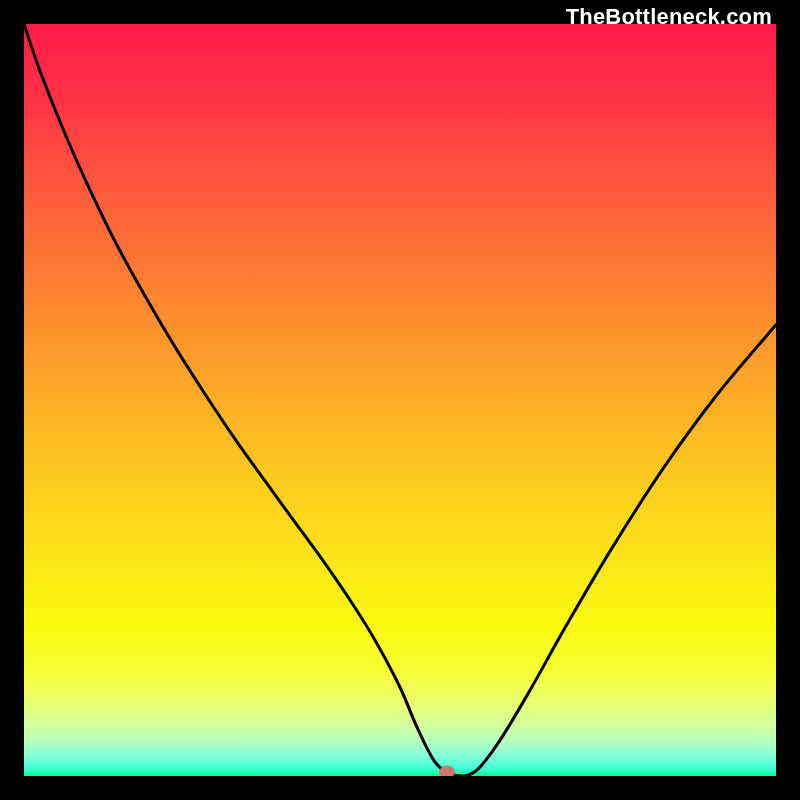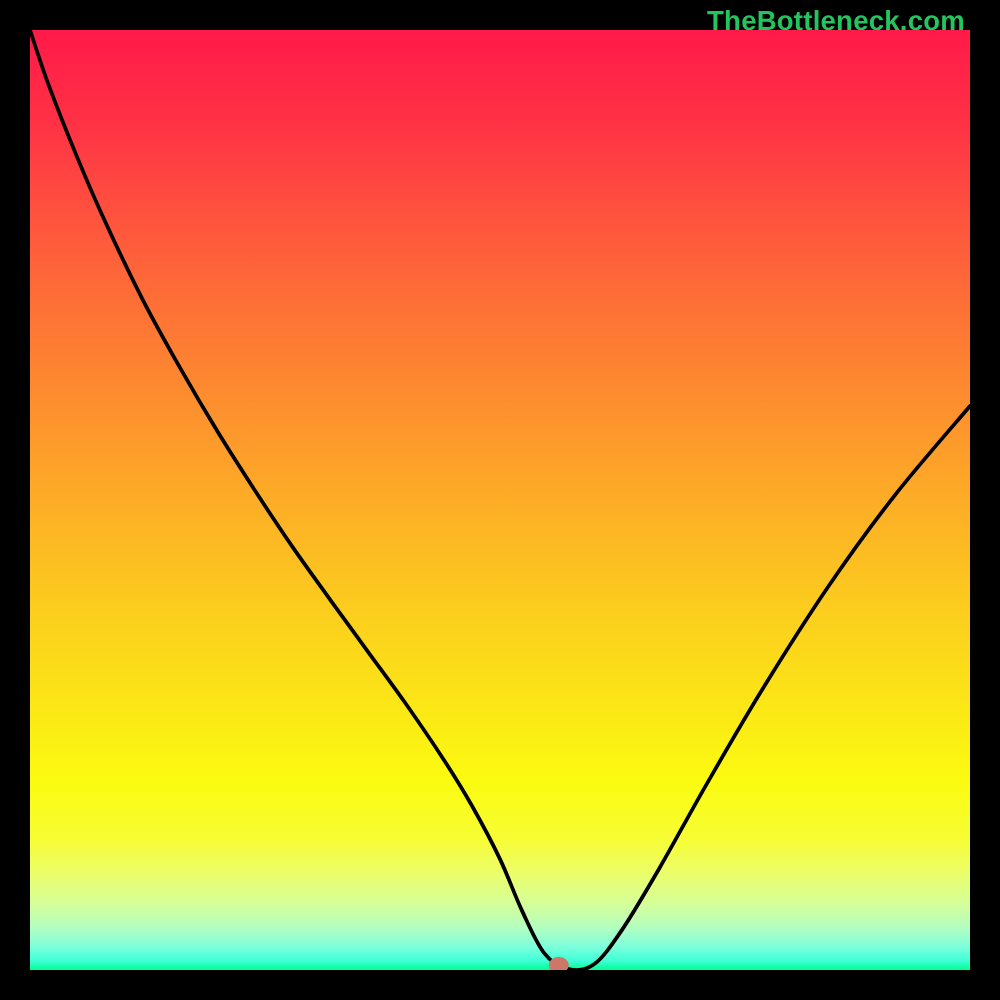--- a/index.html
+++ b/index.html
@@ -24,21 +24,21 @@
     height: 752px;
     overflow: hidden;
   }
   .watermark {
     position: absolute;
     top: 4px;
     right: 28px;
     font-family: Arial, Helvetica, sans-serif;
     font-size: 22px;
     font-weight: 600;
-    color: #22c55e;
+    color: #ffffff;
     letter-spacing: 0.2px;
     user-select: none;
   }
   .gradient {
     position: absolute;
     inset: 0;
   }
   .curve-svg {
     position: absolute;
     inset: 0;

